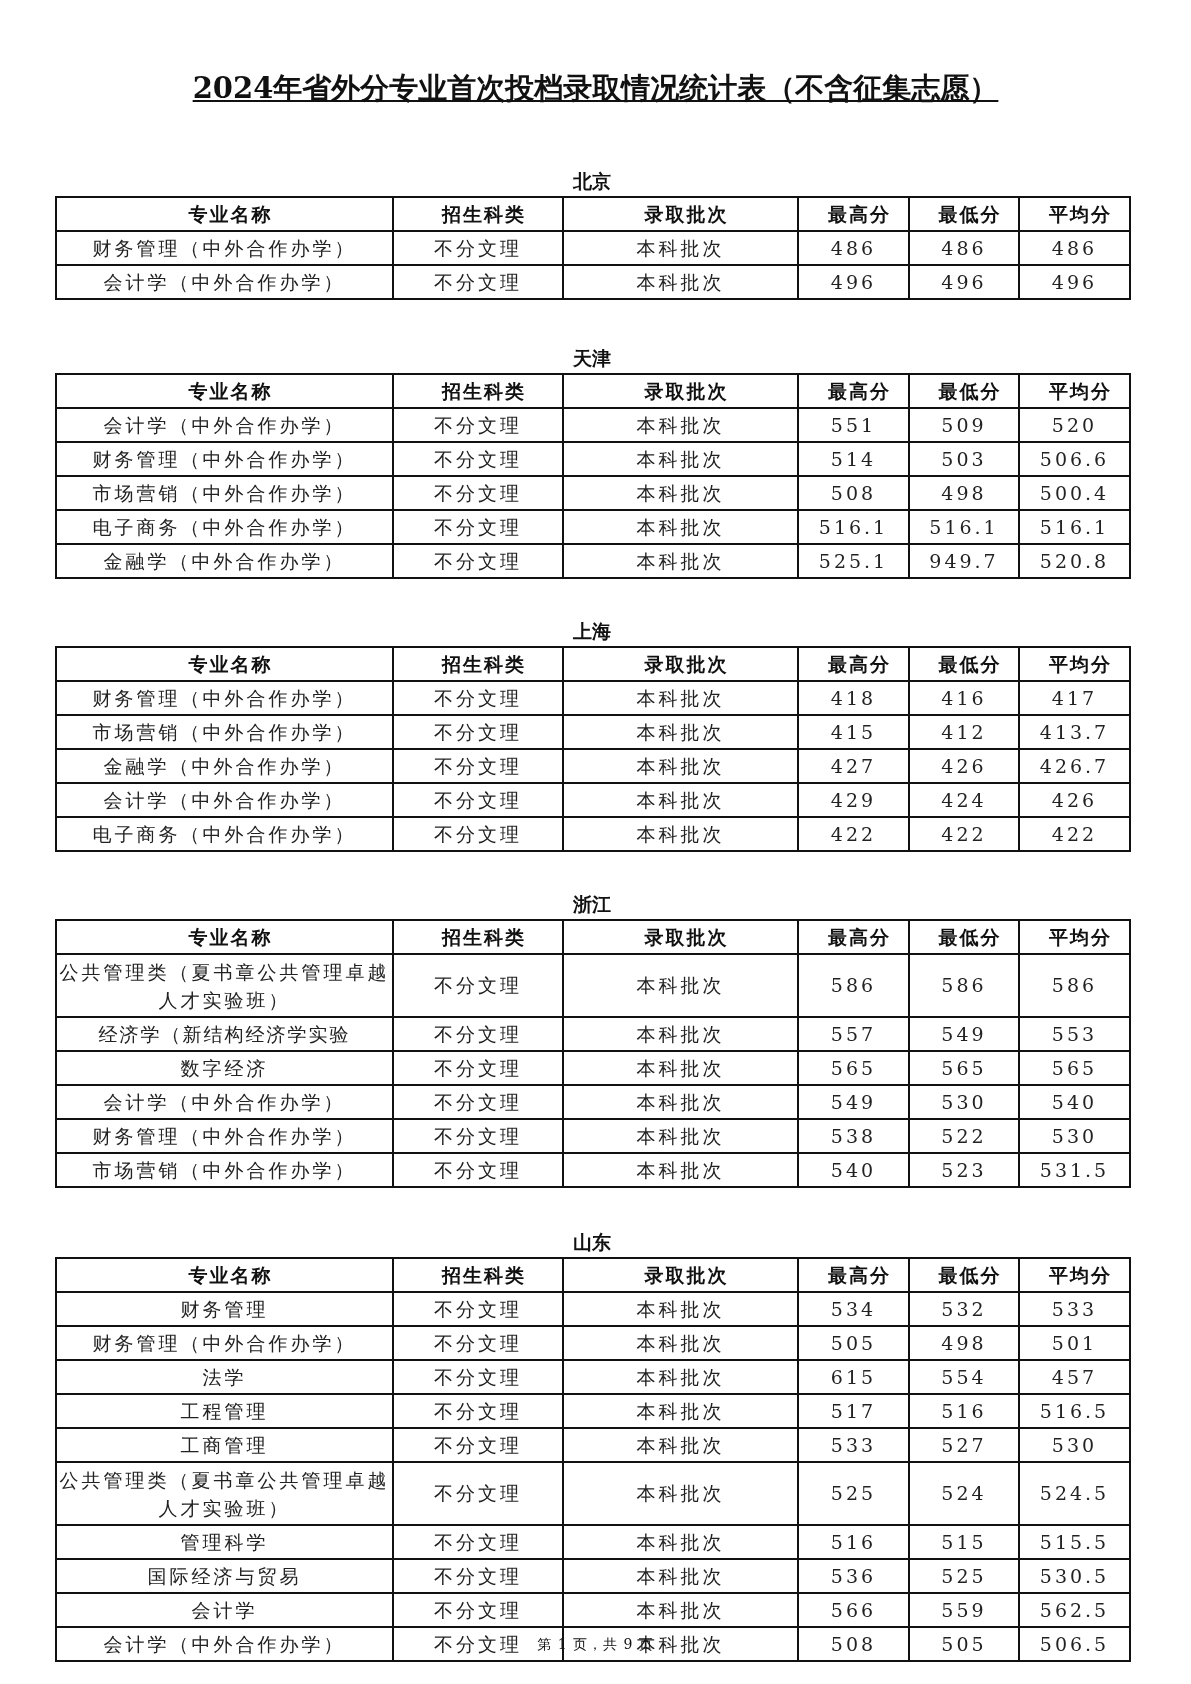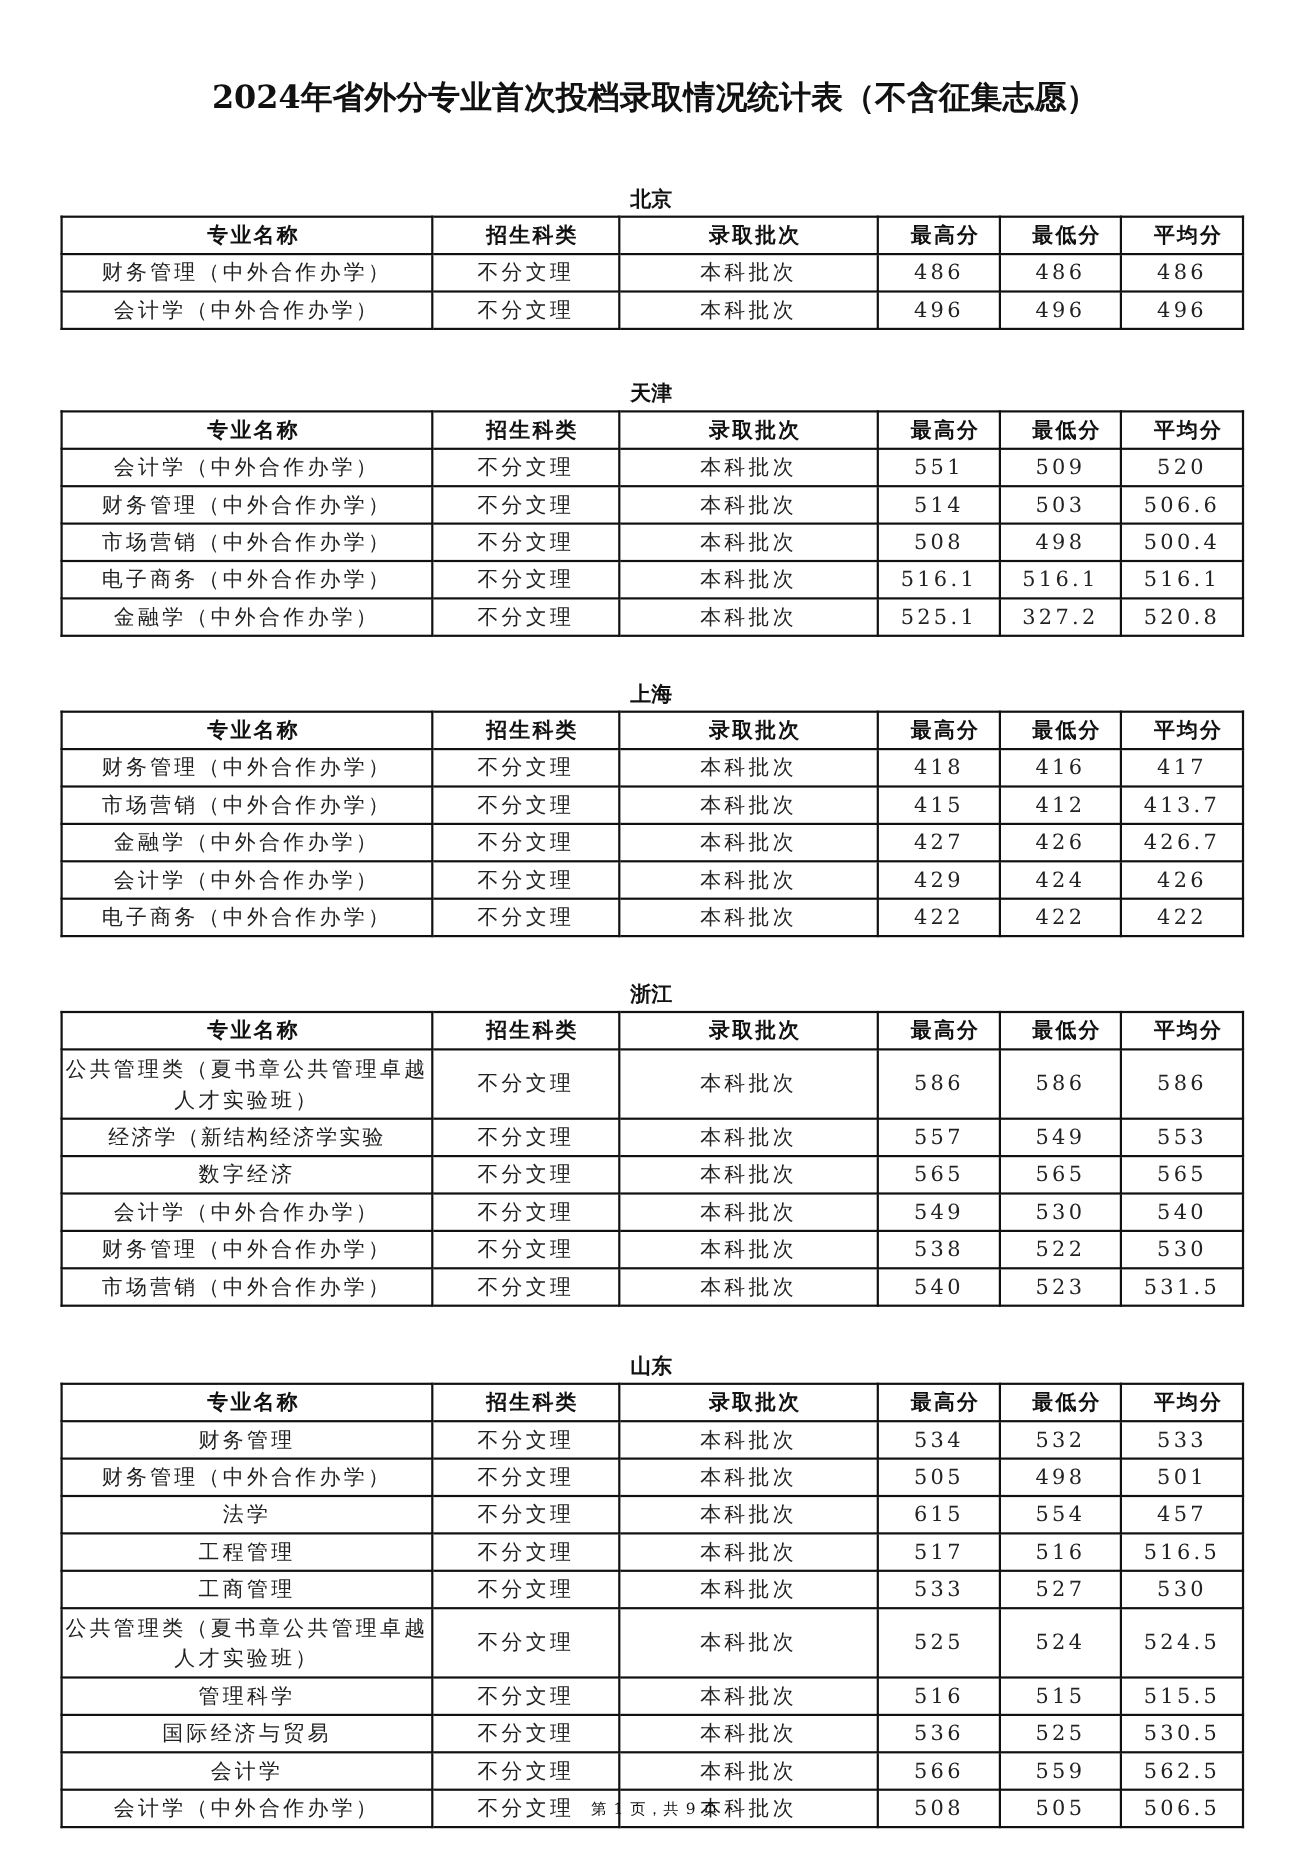--- a/index.html
+++ b/index.html
@@ -19,20 +19,21 @@
       position: absolute;
       top: 68px;
       left: 0;
       width: 1191px;
       text-align: center;
       font-size: 29px;
       font-weight: bold;
       letter-spacing: 0px;
       line-height: 40px;
       font-family: "DejaVu Serif", "Liberation Serif", serif;
+      text-decoration: underline;
     }
     .section {
       position: absolute;
       left: 55px;
       width: 1074px;
       margin-top: 48px;
     }
     .region-label {
       text-align: center;
       font-size: 19px;
@@ -202,21 +203,21 @@
         <td>本科批次</td>
         <td class="num">516.1</td>
         <td class="num">516.1</td>
         <td class="num">516.1</td>
       </tr>
       <tr>
         <td class="major">金融学（中外合作办学）</td>
         <td>不分文理</td>
         <td>本科批次</td>
         <td class="num">525.1</td>
-        <td class="num">327.2</td>
+        <td class="num">949.7</td>
         <td class="num">520.8</td>
       </tr>
     </tbody>
   </table>
 </div>
 
 <div class="section" style="top:570px;">
   <div class="region-label">上海</div>
   <table class="score-table">
     <colgroup>

